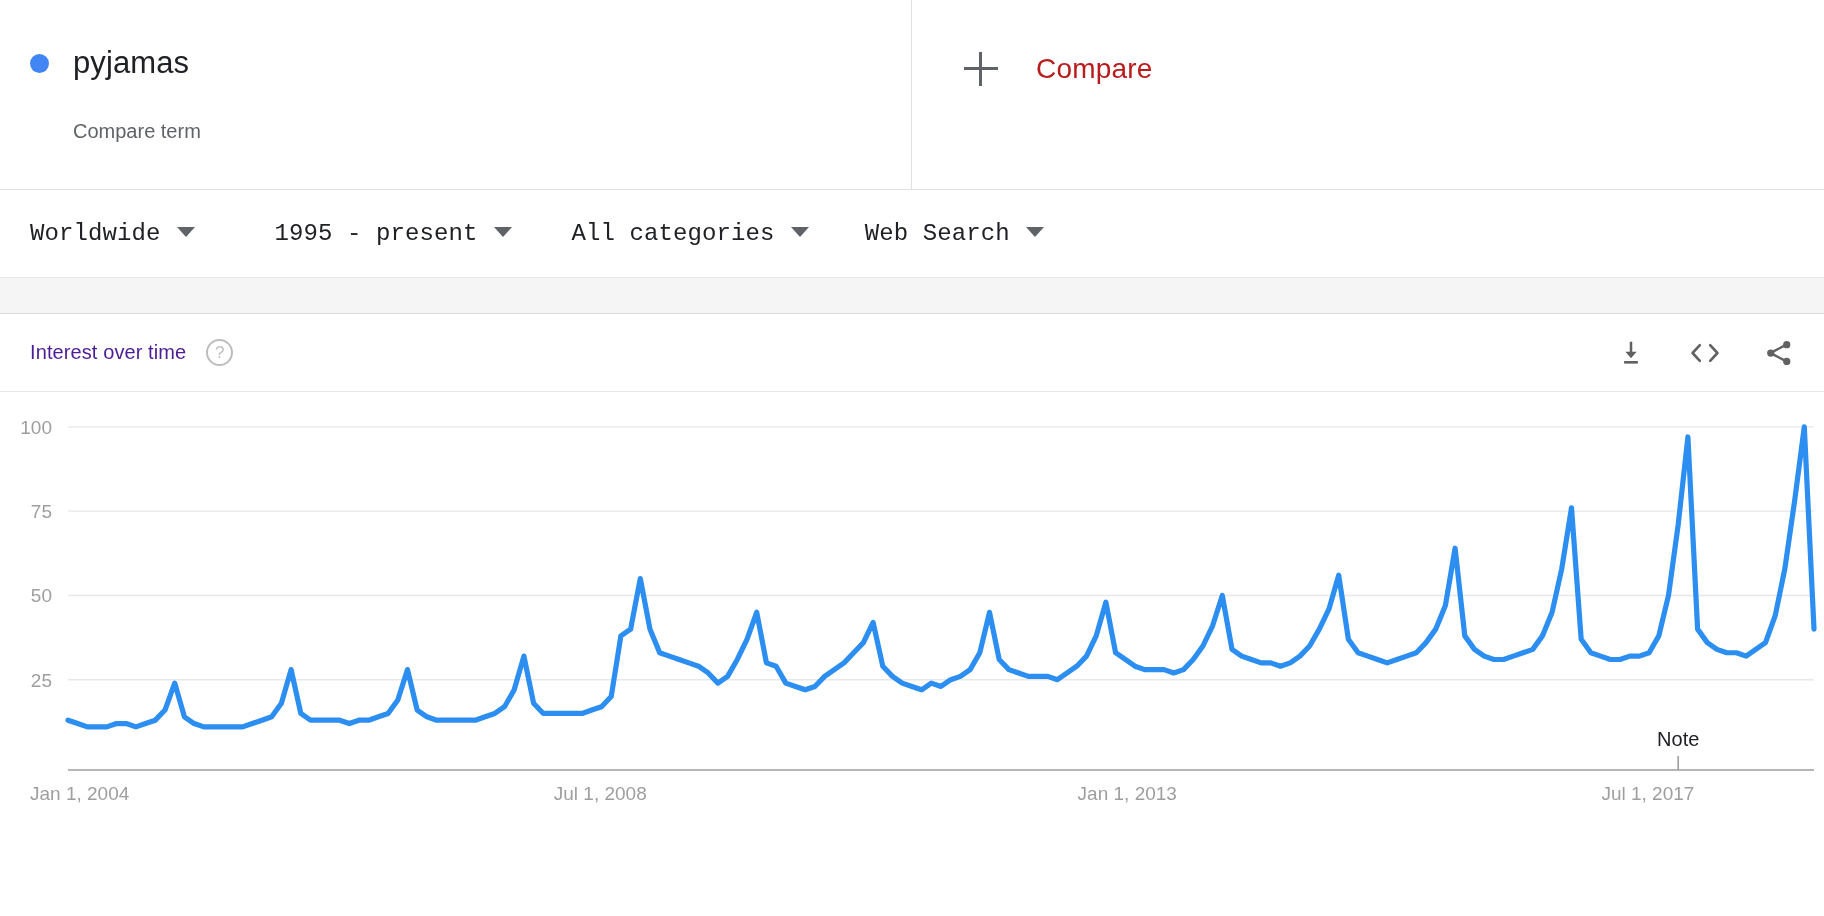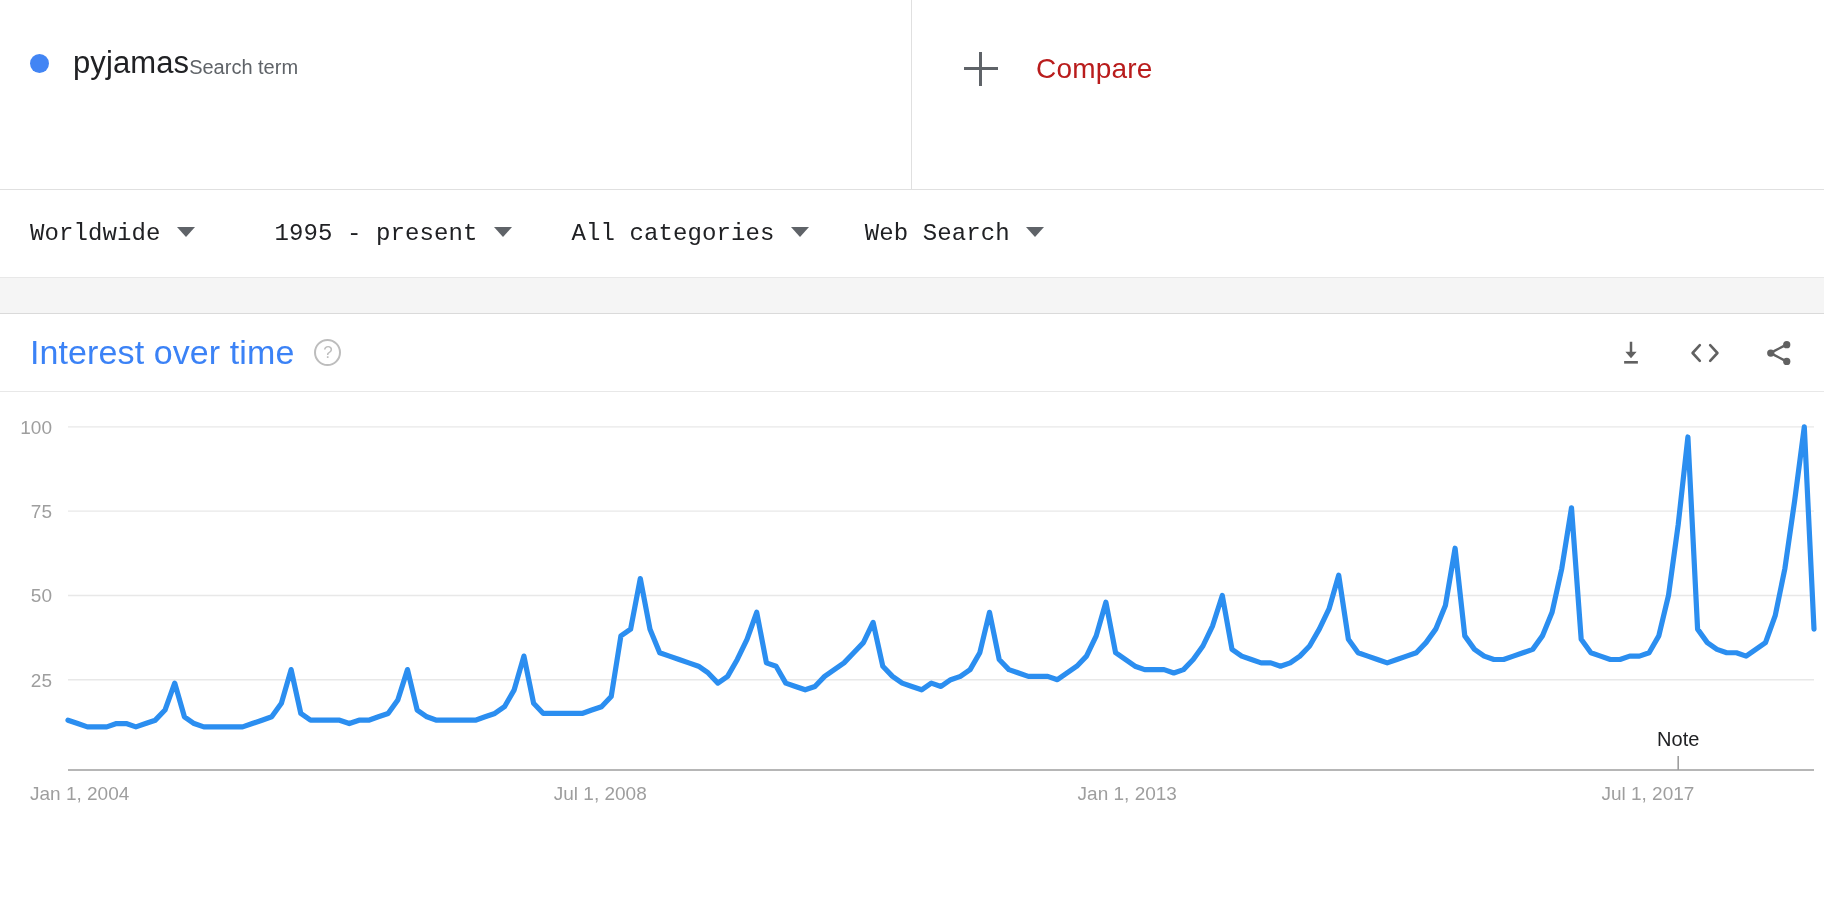--- a/index.html
+++ b/index.html
@@ -40,21 +40,21 @@
     align-items: flex-start;
   }
   .term-dot {
     width: 19px;
     height: 19px;
     border-radius: 50%;
     margin-top: 9px;
     margin-right: 24px;
     flex: none;
   }
-  .term-text { display: flex; flex-direction: row; }
+  .term-text { display: flex; flex-direction: column; gap: 28px; }
   .term-name {
     font-size: 31px;
     color: #202124;
     line-height: 36px;
     font-weight: 400;
     letter-spacing: .1px;
   }
   .term-sub {
     font-size: 20px;
     color: #5f6368;
@@ -144,22 +144,22 @@
   
   .card-header {
     height: 78px;
     display: flex;
     align-items: center;
     padding: 0 28px 0 30px;
     border-bottom: 1px solid #e8e8e8;
     background: #fff;
   }
   .card-title {
-    font-size: 34px;
-    color: #3b82f6;
+    font-size: 20px;
+    color: #4c1d95;
     letter-spacing: .1px;
   }
   .help-icon {
     width: 27px;
     height: 27px;
     border: 2px solid #bdbdbd;
     border-radius: 50%;
     color: #bdbdbd;
     font-size: 17px;
     line-height: 23px;
@@ -222,21 +222,21 @@
 
 <div class="page">
 
   <div class="term-bar">
 
     <div class="term-card">
       <div class="term-row">
         <span class="term-dot" style="background: rgb(66, 133, 244);"></span>
         <span class="term-text">
           <span class="term-name">pyjamas</span>
-          <span class="term-sub">Search term</span>
+          <span class="term-sub">Compare term</span>
         </span>
       </div>
     </div>
 
     <div class="compare-card">
       <button class="compare-btn">
         <span class="plus-icon"></span>
         <span class="compare-label">Compare</span>
       </button>
     </div>

